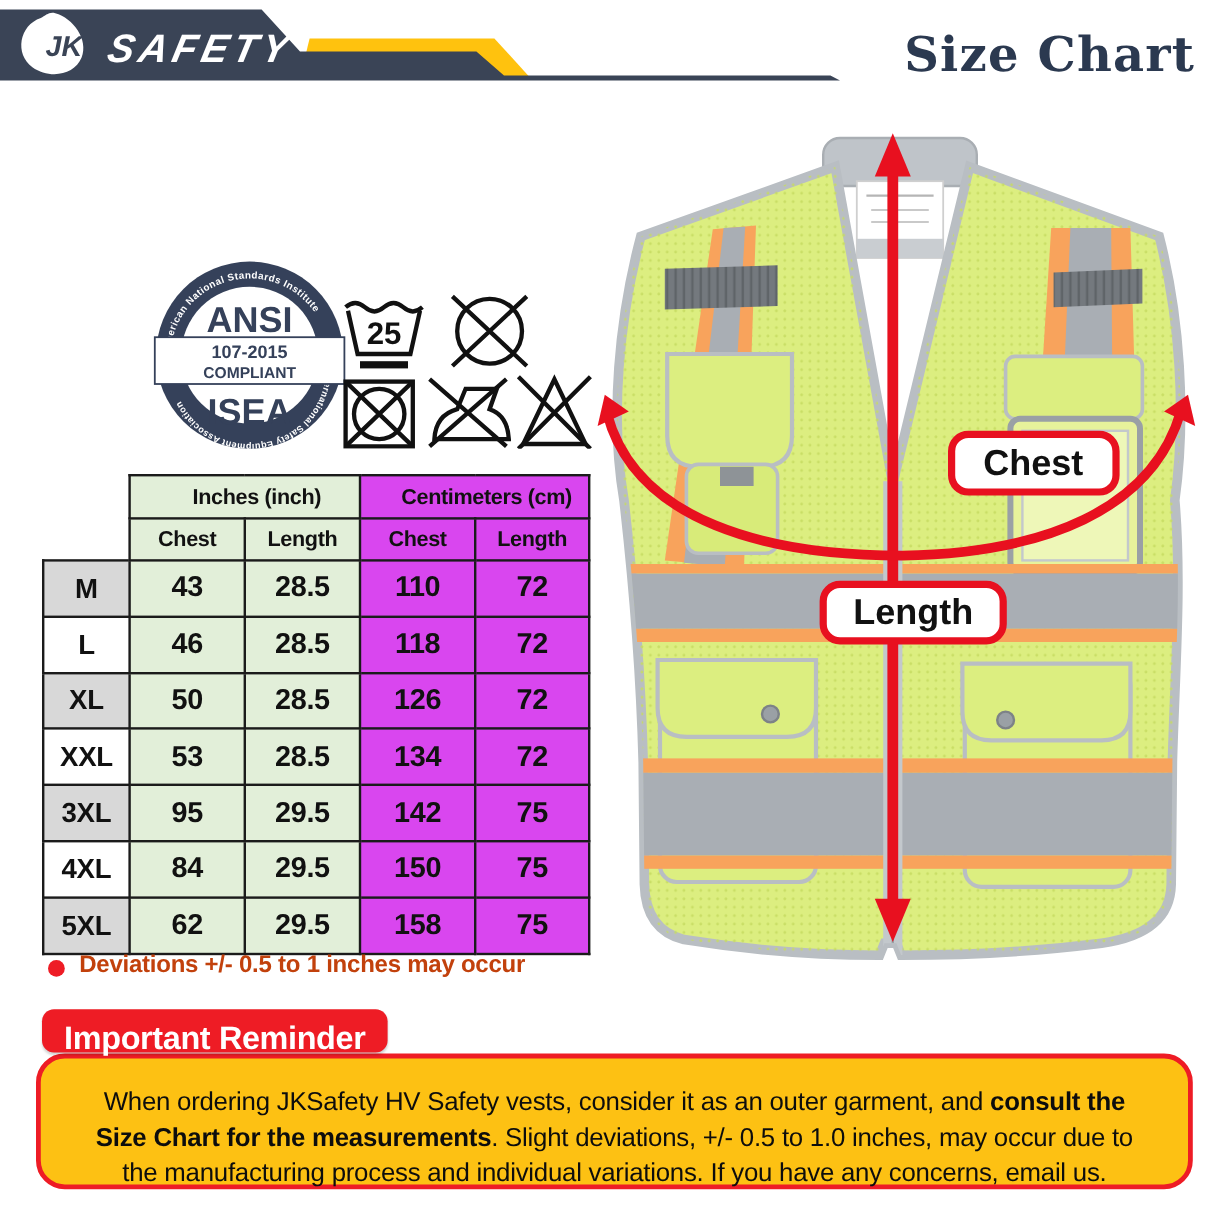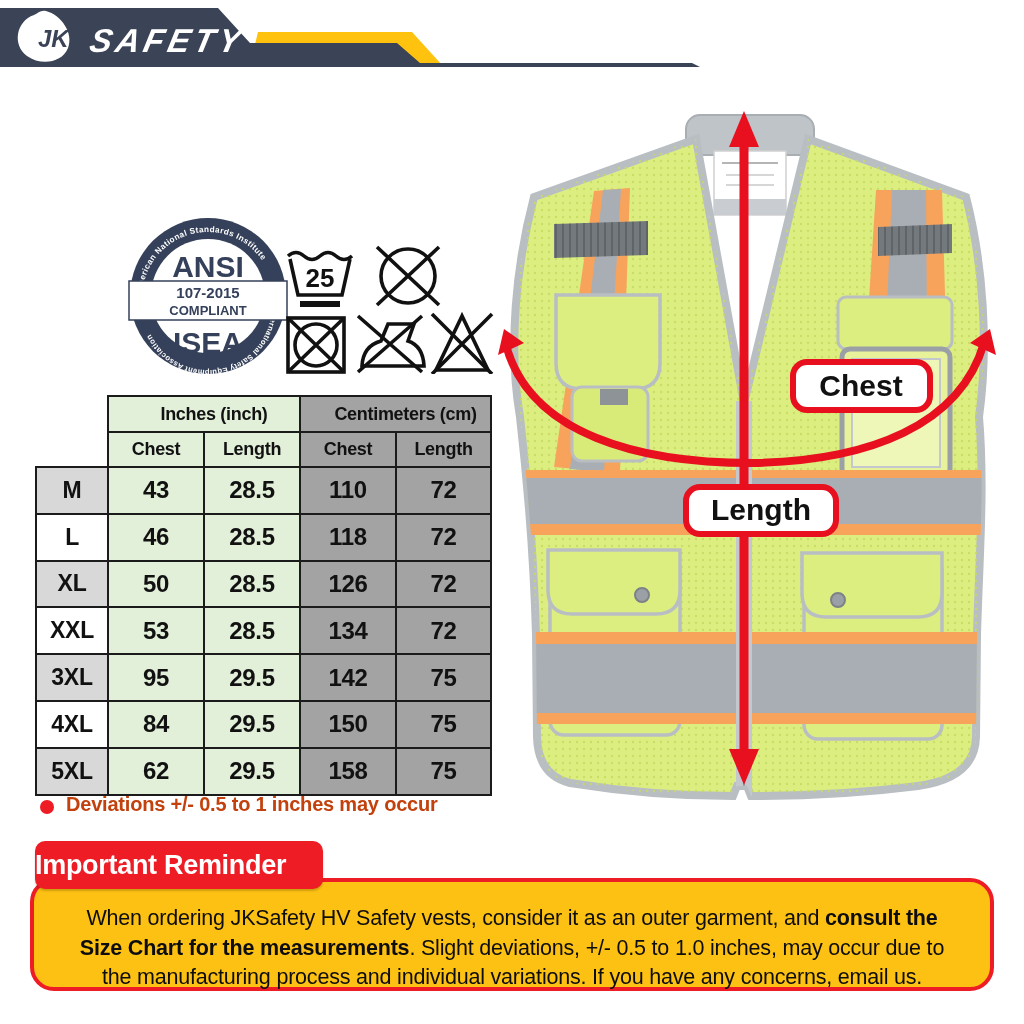--- a/index.html
+++ b/index.html
@@ -11,57 +11,58 @@
   #title{position:absolute;top:22px;right:28px;font-family:"DejaVu Serif",serif;
          font-weight:700;font-size:40px;color:#2b3950;letter-spacing:1px;}
 
   
   #size-table-wrap{position:absolute;left:35px;top:395px;}
   table{border-collapse:collapse;table-layout:fixed;}
   th,td{border:2px solid #1b1b1b;text-align:center;vertical-align:middle;
         font-family:"Liberation Sans",sans-serif;color:#111;letter-spacing:-0.3px;padding:0;}
   .noborder{border:none;background:transparent;}
   .g{background:#e2efd9;}
-  .b{background:#a3a3a3;}
+  .b{background:#d946ef;}
   .unit{font-size:18px;font-weight:700;height:34px;padding-left:20px;}
   .sub{font-size:18px;font-weight:700;height:33px;}
   .size-cell{font-size:23px;font-weight:700;width:70px;}
   .size-gray{background:#d8d8d8;}
   .size-white{background:#ffffff;}
   .val{font-size:24px;font-weight:700;}
   tbody tr{height:46.8px;}
 
   
   #note-dot{position:absolute;left:40px;top:800px;width:14px;height:14px;border-radius:50%;background:#ee1c25;}
   #note-text{position:absolute;left:66px;top:793px;font-size:20px;font-weight:600;color:#c2410c;letter-spacing:-0.2px;}
 
   
   #reminder-box{position:absolute;left:30px;top:878px;width:956px;height:105px;background:#fdc113;
                 border:4px solid #ee1c25;border-radius:24px;}
   #reminder-text{position:absolute;left:40px;right:40px;top:22px;text-align:center;font-size:21.5px;
                  line-height:1.38;color:#0d0d0d;letter-spacing:-0.2px;}
   #reminder-text b{font-weight:700;}
-  #reminder-title{position:absolute;left:35px;top:841px;width:288px;height:48px;background:#ee1c25;
-                  border-radius:10px;color:#fff;font-size:27px;font-weight:700;text-align:left;
+  #reminder-title{position:absolute;left:35px;top:841px;width:288px;height:36px;background:#ee1c25;
+                  border-radius:10px;color:#fff;font-size:27px;font-weight:700;text-align:center;
                   line-height:48px;letter-spacing:-0.3px;box-shadow:0 2px 2px rgba(0,0,0,0.18);z-index:3;}
 </style>
 </head>
 <body>
 
 <div id="canvas">
 
   <svg class="abs" style="left:0;top:0;" width="1024" height="80" viewBox="0 0 1024 80">
     <polygon points="258,32 412,32 442,65 250,65" fill="#ffc20e"></polygon>
     <path d="M0,8 L218,8 L250,43 L397,43 L420,63 L692,63 L700,67 L0,67 Z" fill="#3a4456"></path>
     <g>
       <path d="M34,15 C16,21 12,45 27,56 C41,66 62,63 68,48 C74,33 61,15 46,11 C41,9.5 38,13 34,15 Z" fill="#ffffff"></path>
       <text x="38" y="47" font-size="24" font-style="italic" font-weight="900" fill="#3a4456">JK</text>
       <text transform="translate(88,52) skewX(-12)" font-size="33" font-weight="800" font-style="italic" letter-spacing="4" fill="#ffffff">SAFETY</text>
     </g>
   </svg>
+  <div id="title">Size Chart</div>
 
   <svg class="abs" style="left:126px;top:214px;" width="164" height="164" viewBox="0 0 164 164">
     <circle cx="82" cy="82" r="78" fill="#35415a"></circle>
     <circle cx="82" cy="82" r="57" fill="#ffffff"></circle>
     <defs>
       <path id="arcTop" d="M 16,84 A 66,66 0 1 1 148,84" fill="none"></path>
       <path id="arcBot" d="M 146,92 A 64,64 0 0 1 18,92" fill="none"></path>
     </defs>
     <text font-size="8.2" font-weight="700" fill="#ffffff" letter-spacing="0.4">
       <textPath href="#arcTop" startOffset="4">American National Standards Institute</textPath>

